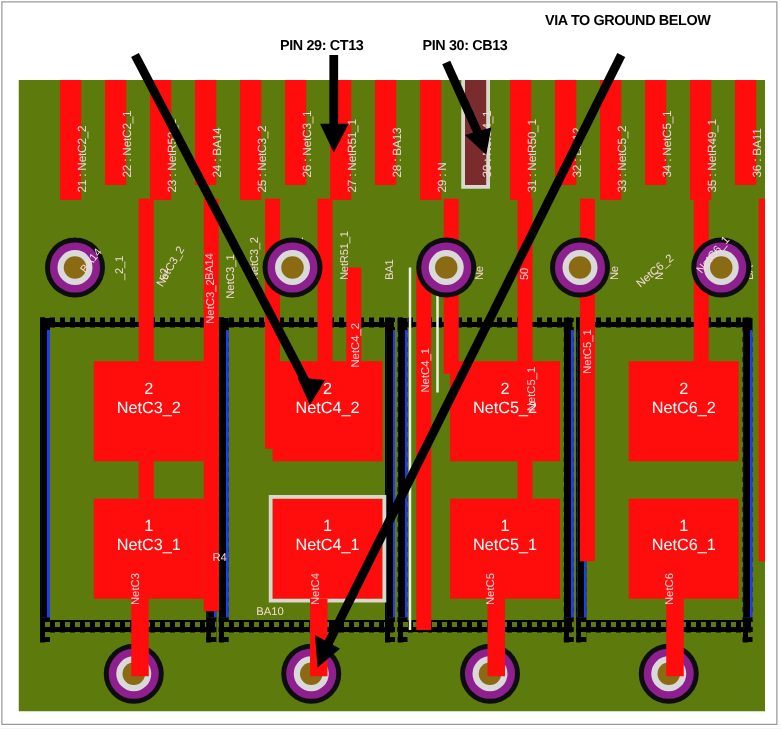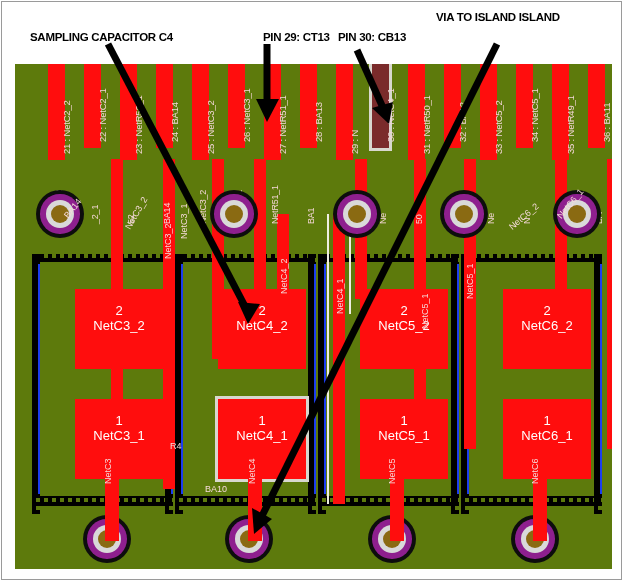--- a/index.html
+++ b/index.html
@@ -35,31 +35,28 @@
   .sel{outline:3px solid #d8d8cf;}
   .vlbl{position:absolute;color:#f6dada;font-size:9px;white-space:nowrap;
         transform-origin:0 0;}
   .wsilk{position:absolute;background:transparent;border-left:2px solid #efeee2;}
 </style>
 </head>
 <body>
 
 <div id="frame">
 
-  <div class="ann" style="left:28px;top:28px;">
-    <div>SAMPLING CAPACITOR C4</div>
-  </div>
-  <div class="ann" style="left:222px;top:28px;margin-left:39px;">
+  <div class="ann" style="left:222px;top:28px;">
     <div>PIN 29: CT13</div>
   </div>
   <div class="ann" style="left:336px;top:28px;">
     <div>PIN 30: CB13</div>
   </div>
   <div class="ann" style="left:434px;top:8px;">
-    <div>VIA TO ISLAND ISLAND</div>
+    <div>VIA TO GROUND BELOW</div>
   </div>
 
   <div id="board">
 
     <div class="hatch" style="left:17px;top:190px;width:8px;height:260px;"></div>
     <div class="hatch" style="left:150px;top:190px;width:8px;height:260px;"></div>
     <div class="hatch" style="left:17px;top:190px;width:140px;height:8px;"></div>
     <div class="hatch" style="left:17px;top:432px;width:140px;height:10px;"></div>
     <div class="hblue" style="left:18px;top:200px;width:7px;height:230px;"></div>
     <div class="hblue" style="left:151px;top:200px;width:7px;height:230px;"></div>

